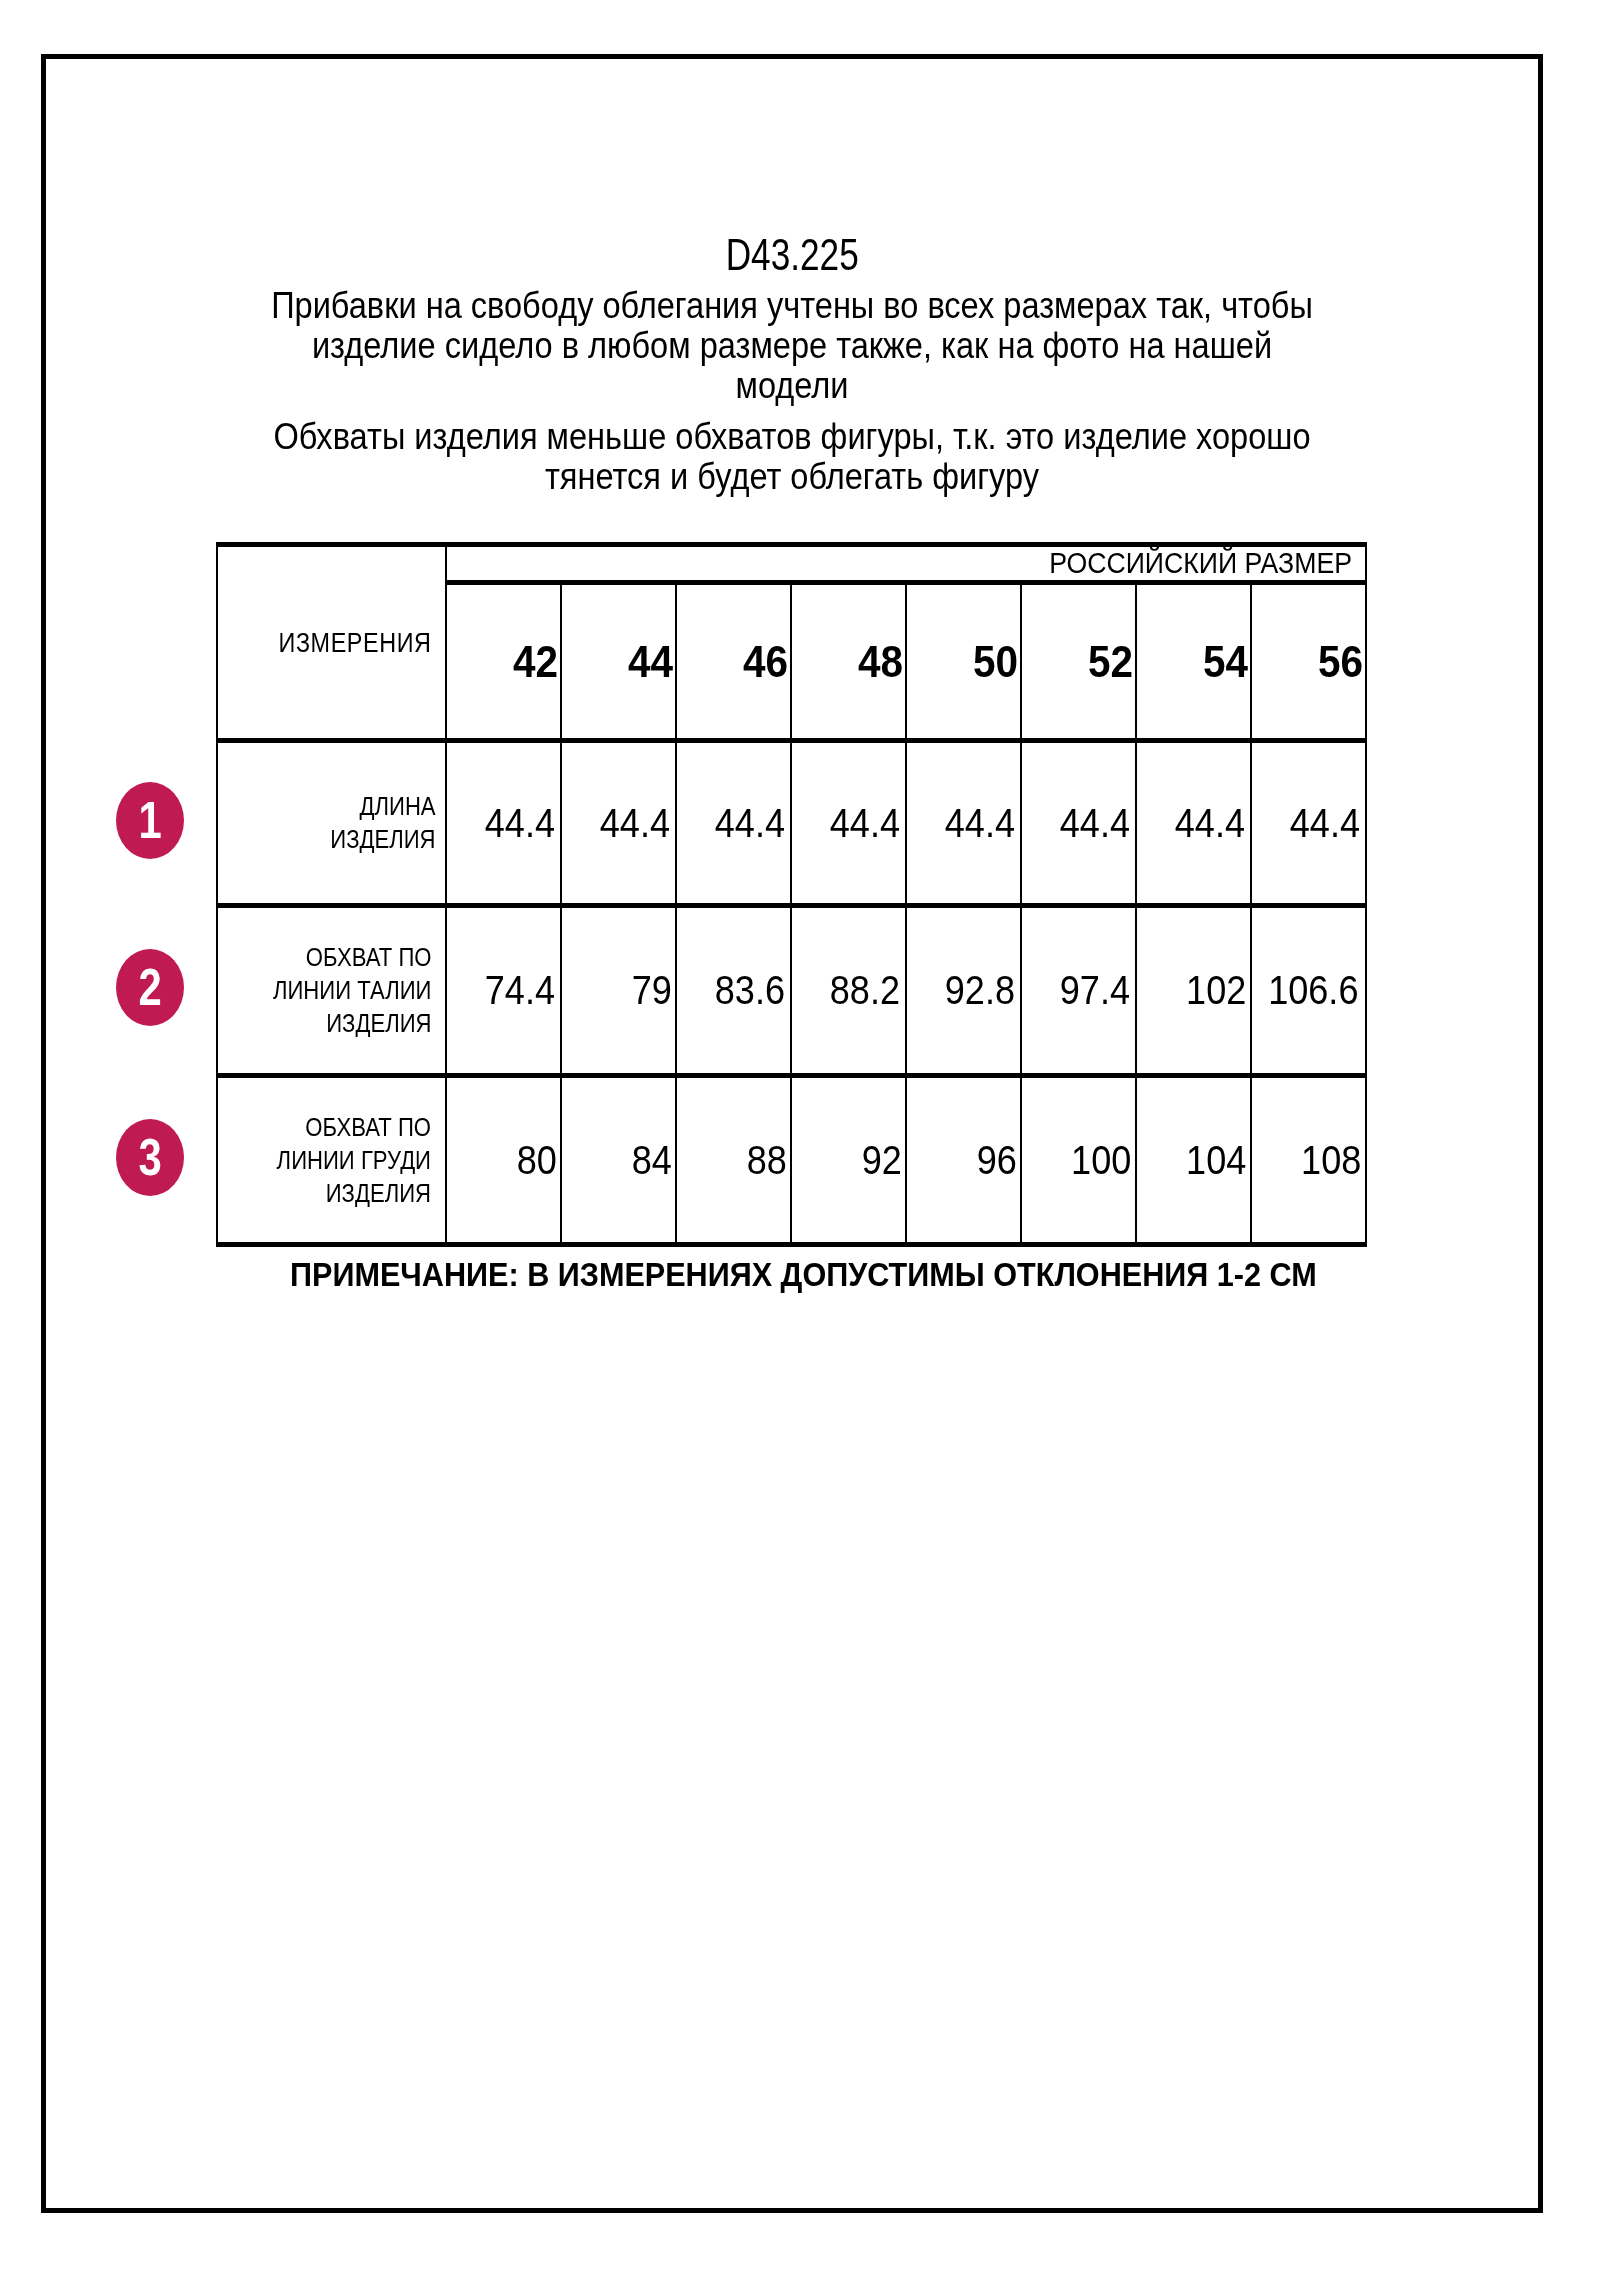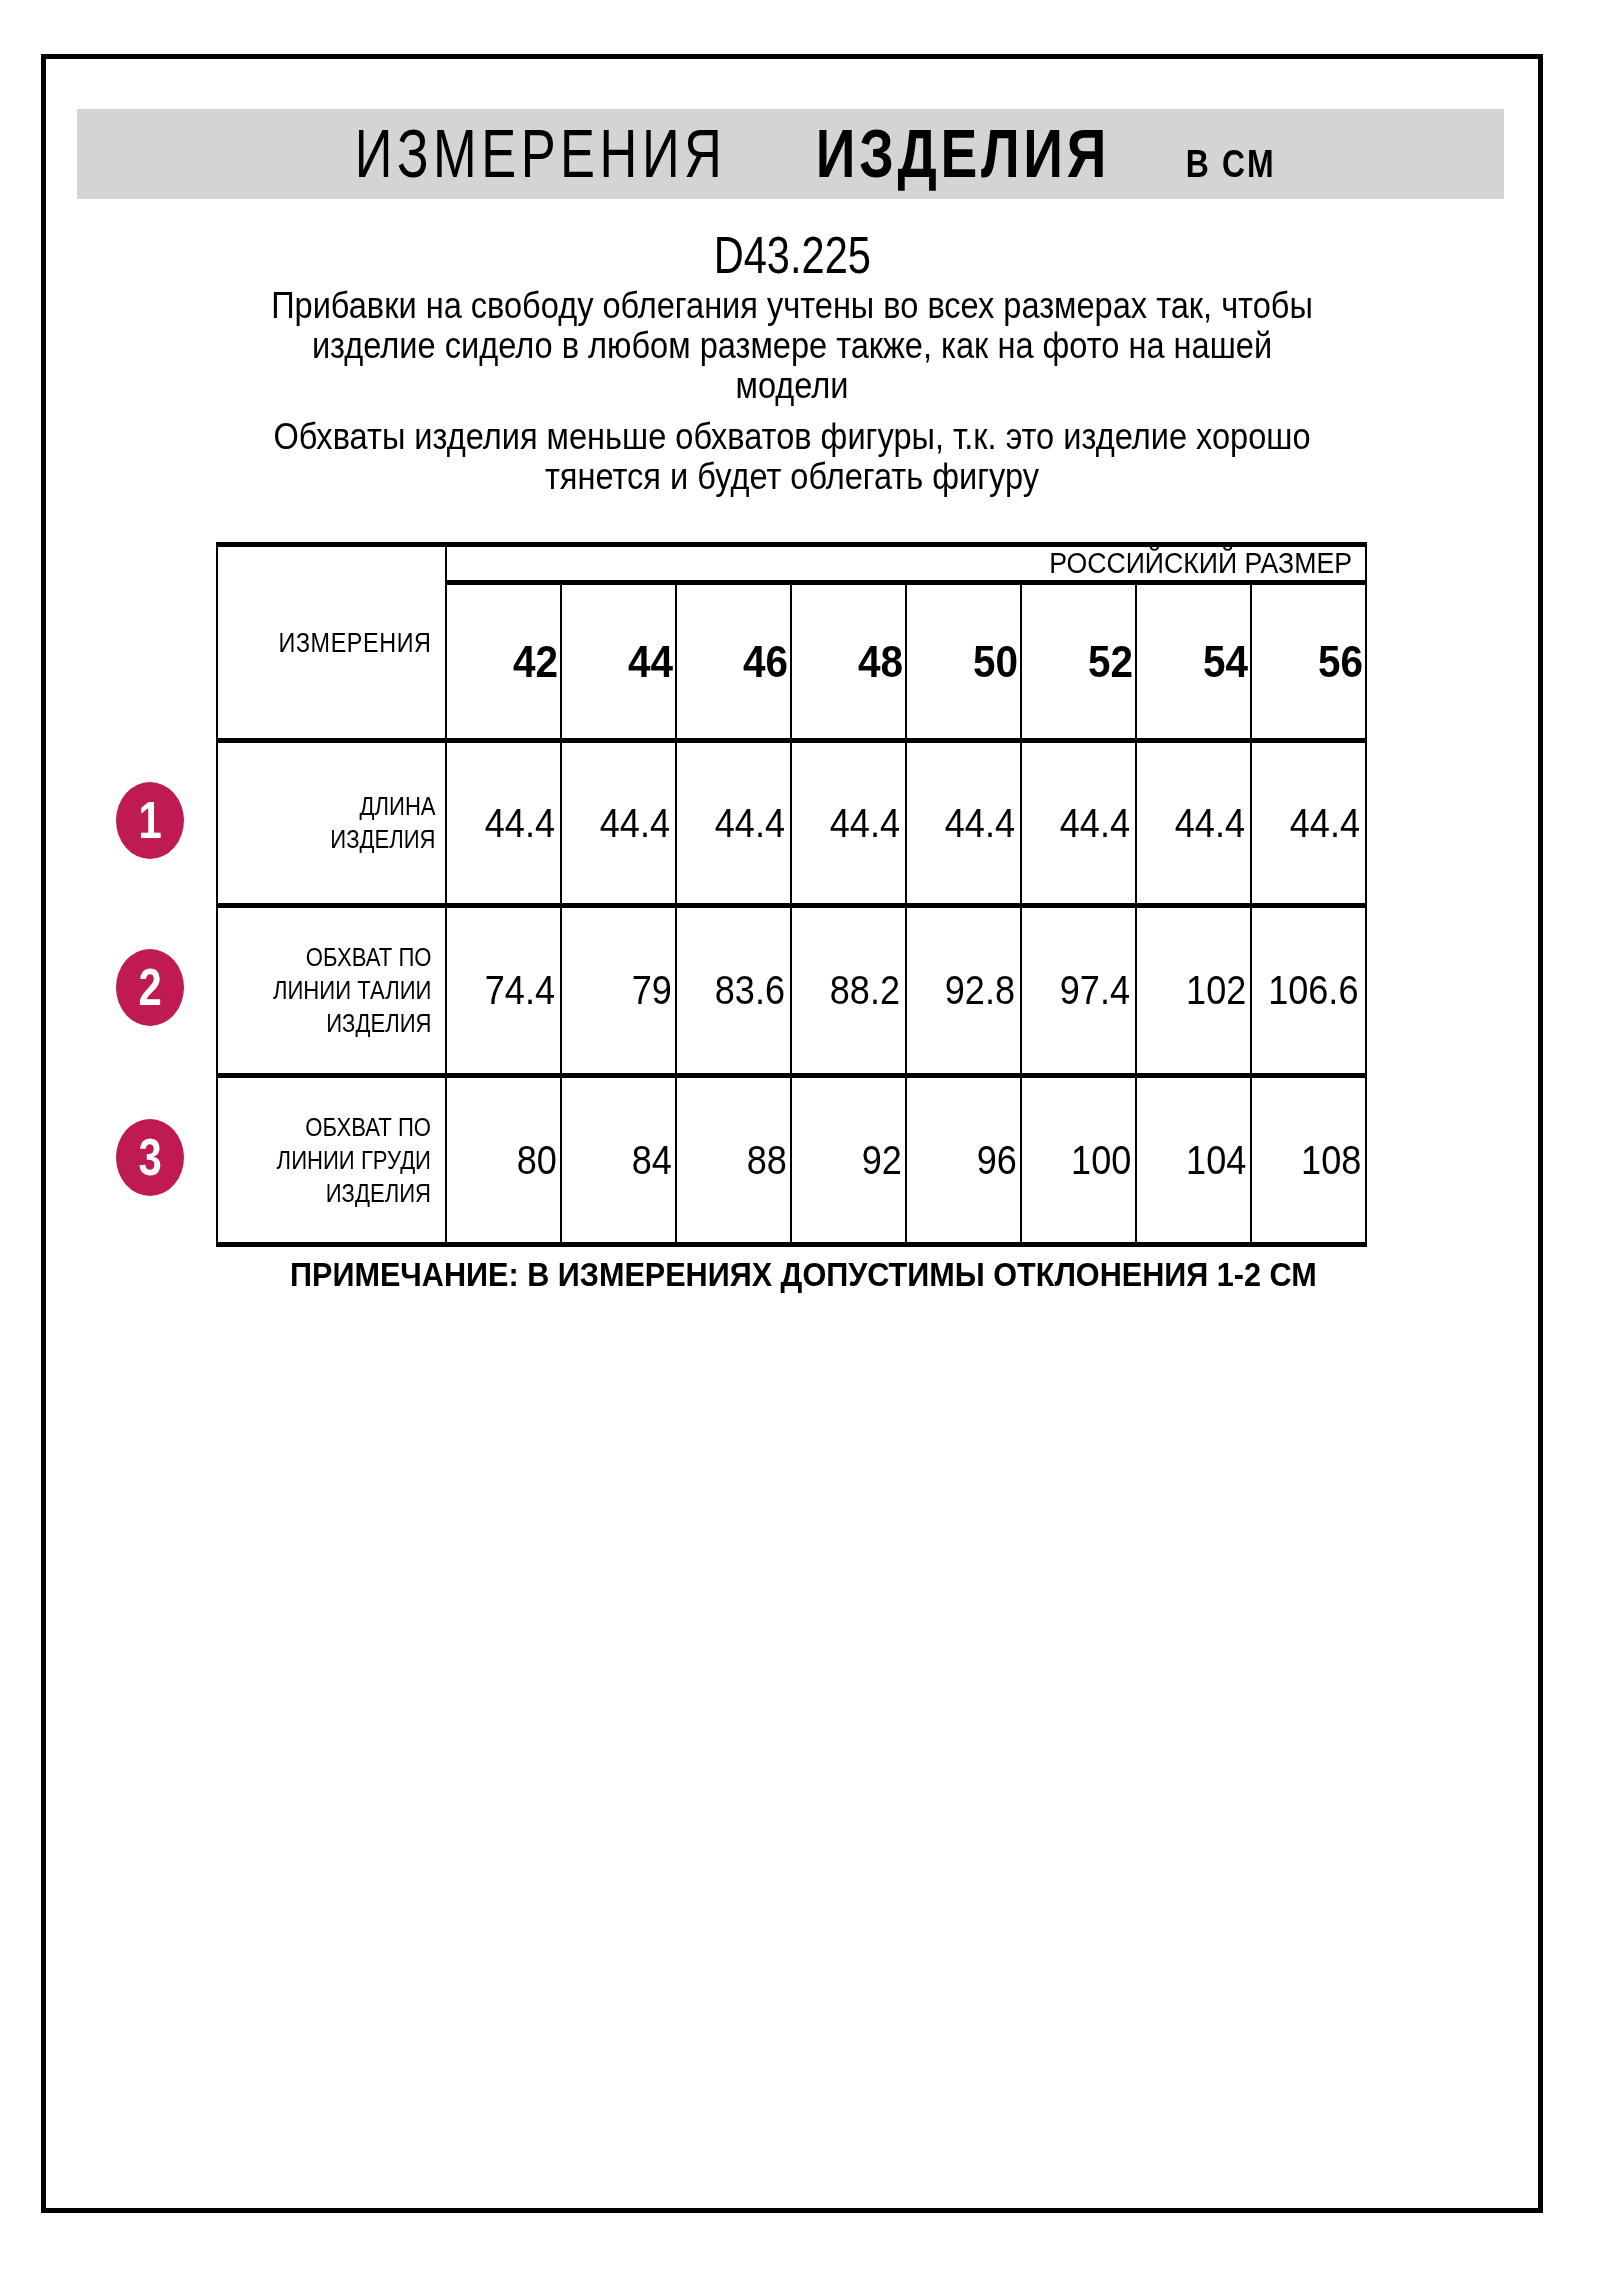--- a/index.html
+++ b/index.html
@@ -60,21 +60,21 @@
     transform: scaleX(0.82);
     transform-origin: center;
     margin-left: 26px;
   }
   .model-line {
     position: absolute;
     left: 41px;
     top: 225px;
     width: 1502px;
     text-align: center;
-    font-size: 52px;
+    font-size: 44px;
     line-height: 60px;
   }
   .model-line .inner {
     display: inline-block;
     transform: scaleX(0.80);
     transform-origin: center;
   }
   .para {
     position: absolute;
     left: 41px;
@@ -182,25 +182,20 @@
     transform-origin: center;
   }
 </style>
 </head>
 <body>
 
 <div class="page">
 
   <div class="page-border"></div>
 
-  <div class="title-bar" style="background:#d4d4d4;">
-    <span class="w1">ИЗМЕРЕНИЯ</span>
-    <span class="w2">ИЗДЕЛИЯ</span>
-    <span class="w3">В СМ</span>
-  </div>
 
   <div class="model-line">
     <span class="inner">D43.225</span>
   </div>
 
   <div class="para p1">Прибавки на свободу облегания учтены во всех размерах так, чтобы
 изделие сидело в любом размере также, как на фото на нашей
 модели</div>
   <div class="para p2">Обхваты изделия меньше обхватов фигуры, т.к. это изделие хорошо
 тянется и будет облегать фигуру</div>

